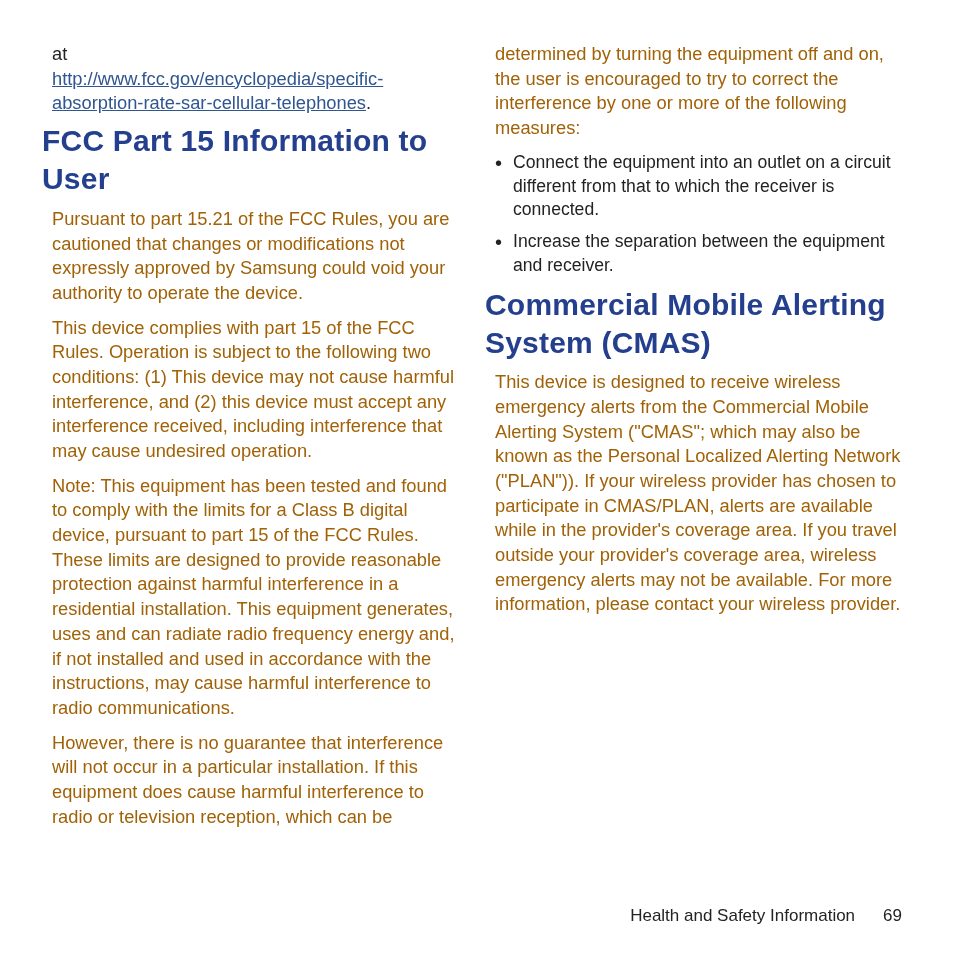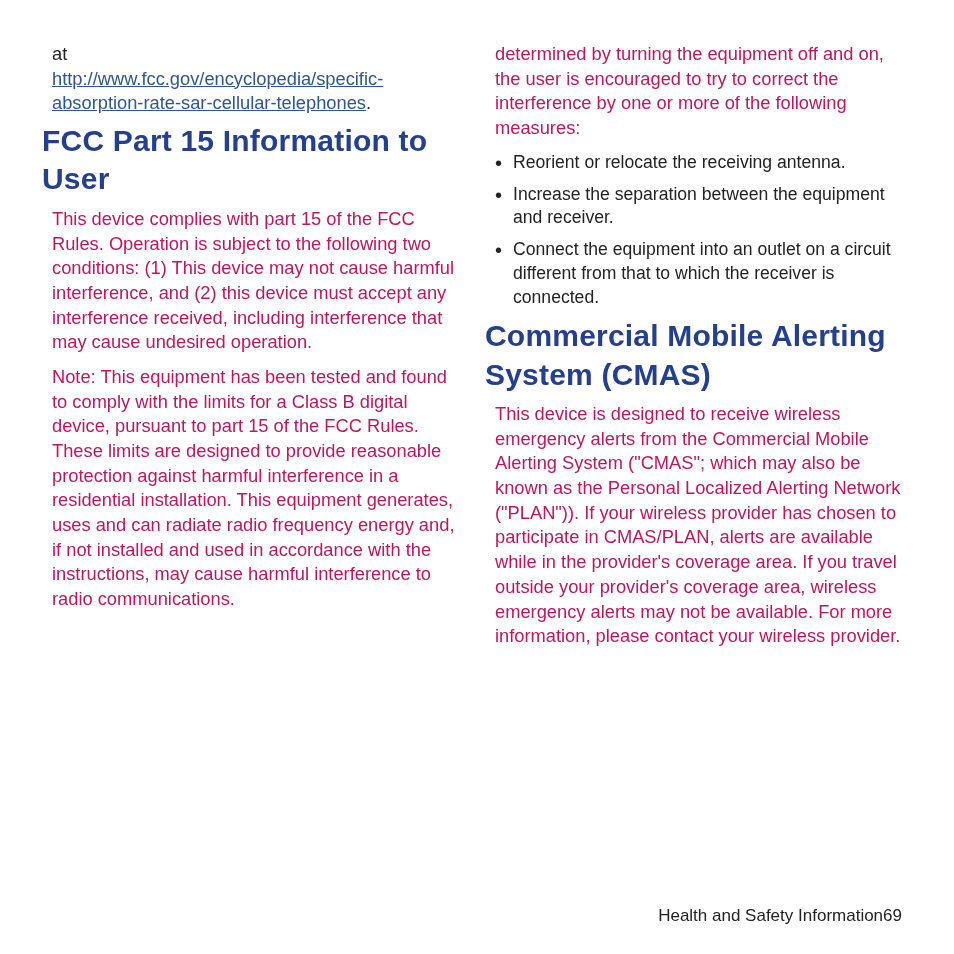--- a/index.html
+++ b/index.html
@@ -34,21 +34,21 @@
       color: #243f8e;
       font-weight: 800;
       font-size: 30px;
       line-height: 1.28;
       margin: 6px 0 8px -10px;
       letter-spacing: 0.2px;
       font-family: Arial, Helvetica, sans-serif;
     }
     p.body {
       font-size: 18.3px;
-      color: #be185d;
+      color: #a16207;
       line-height: 1.35;
       margin-bottom: 10px;
       font-stretch: condensed;
     }
     ul {
       list-style: none;
       margin: 0 0 8px 0;
     }
     ul li {
       font-size: 17.6px;
@@ -68,50 +68,52 @@
       line-height: 1.2;
     }
     .footer {
       position: absolute;
       bottom: 28px;
       right: 52px;
       font-size: 17px;
       color: #232323;
       display: flex;
       align-items: baseline;
+      gap: 28px;
       font-stretch: condensed;
     }
     .page-no {
       font-size: 17px;
     }
   </style>
 </head>
 <body>
 
 <div class="columns">
 
   <div class="col">
     <div class="intro">
       <span>at</span><br>
       <a href="#">http://www.fcc.gov/encyclopedia/specific-absorption-rate-sar-cellular-telephones</a><span>.</span>
     </div>
 
     <h2>FCC Part 15 Information to User</h2>
 
+    <p class="body">Pursuant to part 15.21 of the FCC Rules, you are cautioned that changes or modifications not expressly approved by Samsung could void your authority to operate the device.</p>
     <p class="body">This device complies with part 15 of the FCC Rules. Operation is subject to the following two conditions: (1) This device may not cause harmful interference, and (2) this device must accept any interference received, including interference that may cause undesired operation.</p>
     <p class="body">Note: This equipment has been tested and found to comply with the limits for a Class B digital device, pursuant to part 15 of the FCC Rules. These limits are designed to provide reasonable protection against harmful interference in a residential installation. This equipment generates, uses and can radiate radio frequency energy and, if not installed and used in accordance with the instructions, may cause harmful interference to radio communications.</p>
+    <p class="body">However, there is no guarantee that interference will not occur in a particular installation. If this equipment does cause harmful interference to radio or television reception, which can be</p>
   </div>
 
   <div class="col">
     <p class="body">determined by turning the equipment off and on, the user is encouraged to try to correct the interference by one or more of the following measures:</p>
 
     <ul>
-      <li>Reorient or relocate the receiving antenna.</li>
+      <li>Connect the equipment into an outlet on a circuit different from that to which the receiver is connected.</li>
       <li>Increase the separation between the equipment and receiver.</li>
-      <li>Connect the equipment into an outlet on a circuit different from that to which the receiver is connected.</li>
     </ul>
 
     <h2>Commercial Mobile Alerting System (CMAS)</h2>
 
     <p class="body">This device is designed to receive wireless emergency alerts from the Commercial Mobile Alerting System ("CMAS"; which may also be known as the Personal Localized Alerting Network ("PLAN")). If your wireless provider has chosen to participate in CMAS/PLAN, alerts are available while in the provider's coverage area. If you travel outside your provider's coverage area, wireless emergency alerts may not be available. For more information, please contact your wireless provider.</p>
   </div>
 
 </div>
 
 <div class="footer">

